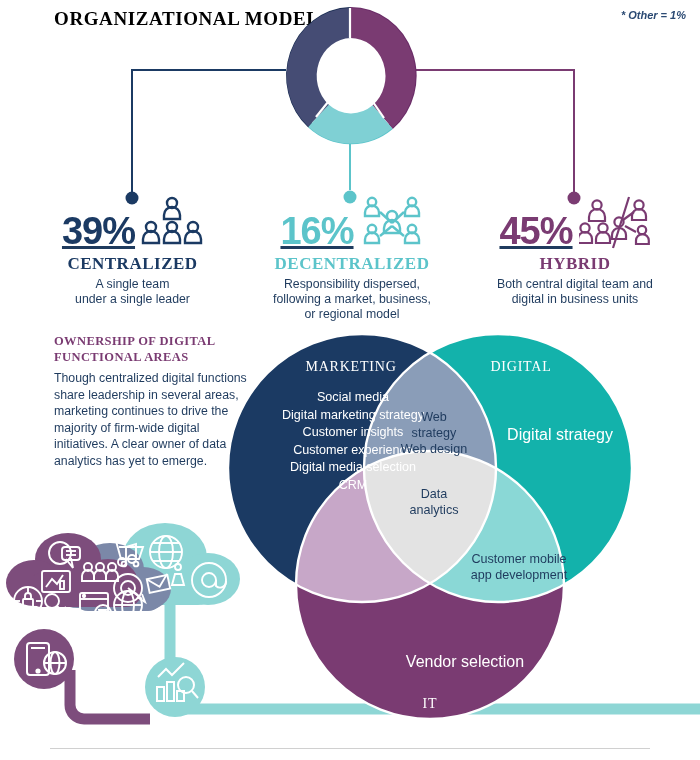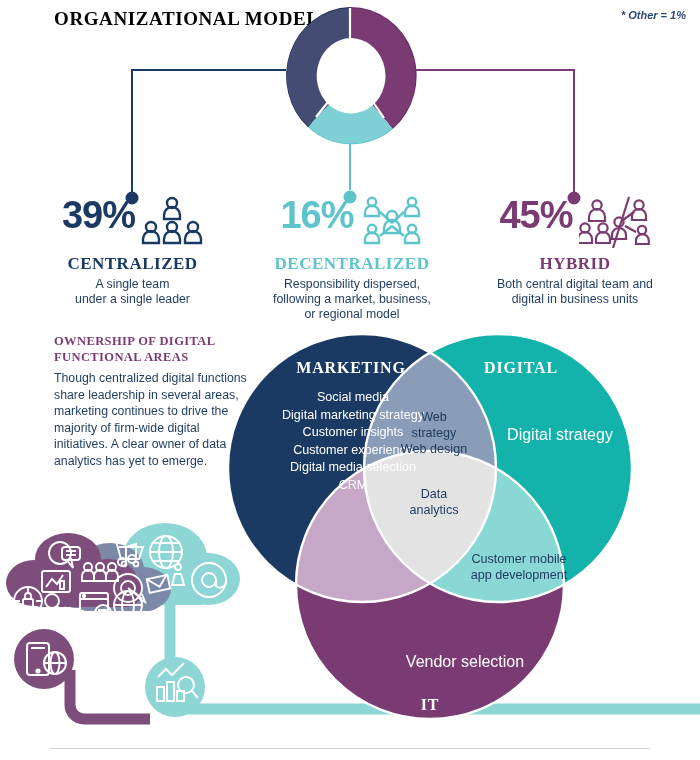--- a/index.html
+++ b/index.html
@@ -26,21 +26,21 @@
   }
 
   #donut-wrap{left:283px;top:6px;width:134px;height:140px;}
 
   
   .stat{position:absolute;text-align:center;}
   .stat .pct{
     font-weight:bold;font-size:38px;line-height:38px;letter-spacing:-1px;
     display:inline-block;vertical-align:middle;
   }
-  .stat .row{display:flex;align-items:flex-start;justify-content:center;gap:6px;}
+  .stat .row{display:flex;align-items:flex-end;justify-content:center;gap:6px;text-decoration:underline;}
   .stat .label{
     font-family:"Liberation Serif", serif;
     font-weight:bold;font-size:17px;letter-spacing:.5px;margin-top:4px;
   }
   .stat .desc{
     font-size:12.3px;line-height:15px;color:#1f3b5e;margin-top:3px;
   }
 
   .c-navy{color:#1b3a63;}
   .c-teal{color:#5cc4ca;}
@@ -56,21 +56,21 @@
   #own-body{
     left:54px;top:370px;width:196px;
     font-size:12.3px;line-height:16.5px;color:#1f3b5e;
   }
 
   #venn{left:228px;top:333px;width:404px;height:400px;}
 
   .venn-title{
     position:absolute;color:#fff;text-align:center;
     font-family:"Liberation Serif", serif;
-    font-weight:bold;font-size:16px;letter-spacing:.8px;
+    font-weight:normal;font-size:14px;letter-spacing:.8px;
   }
   .venn-list{
     position:absolute;color:#fff;text-align:center;
     font-size:12.6px;line-height:17.5px;
   }
   .venn-ov{
     position:absolute;text-align:center;
     font-size:12.6px;line-height:16px;color:#1f3b5e;
   }
   .venn-wht{

